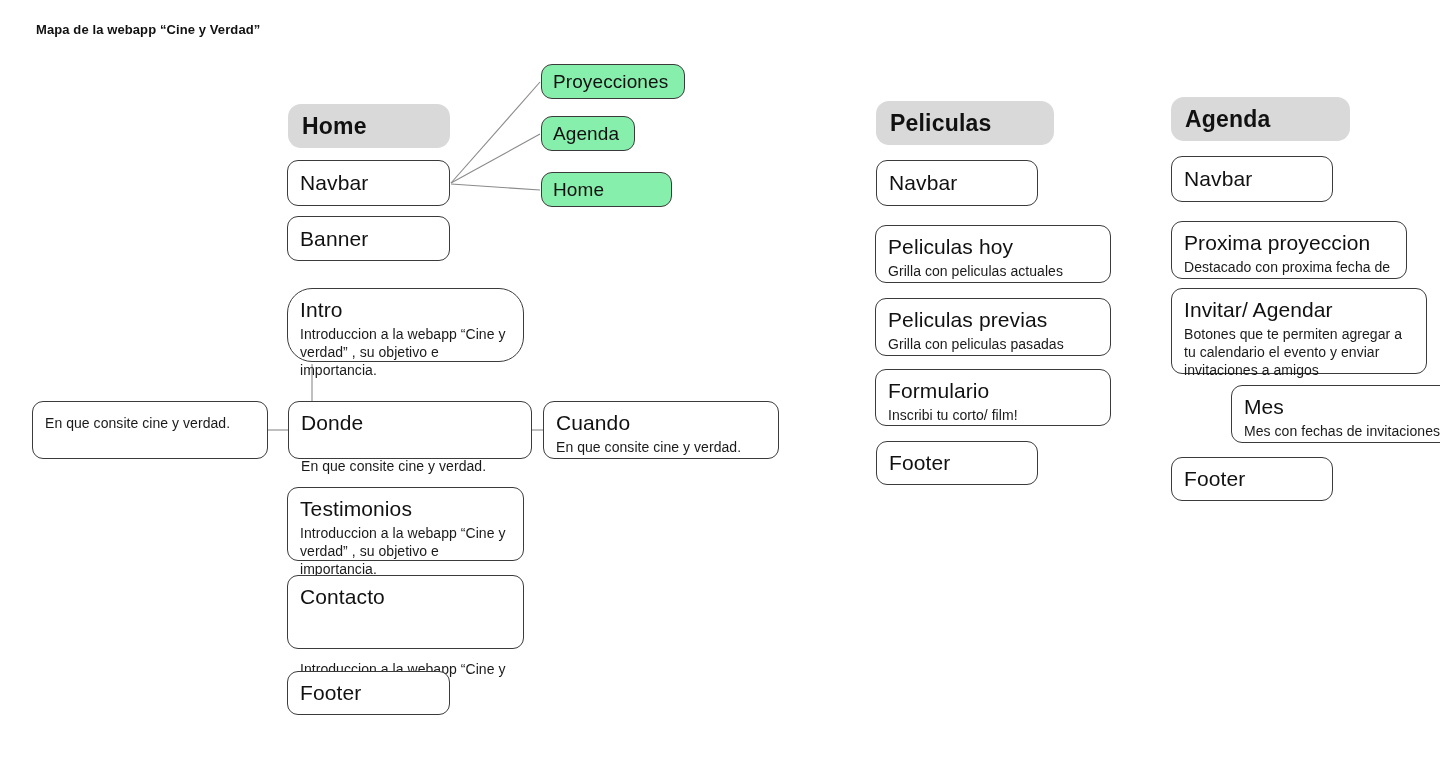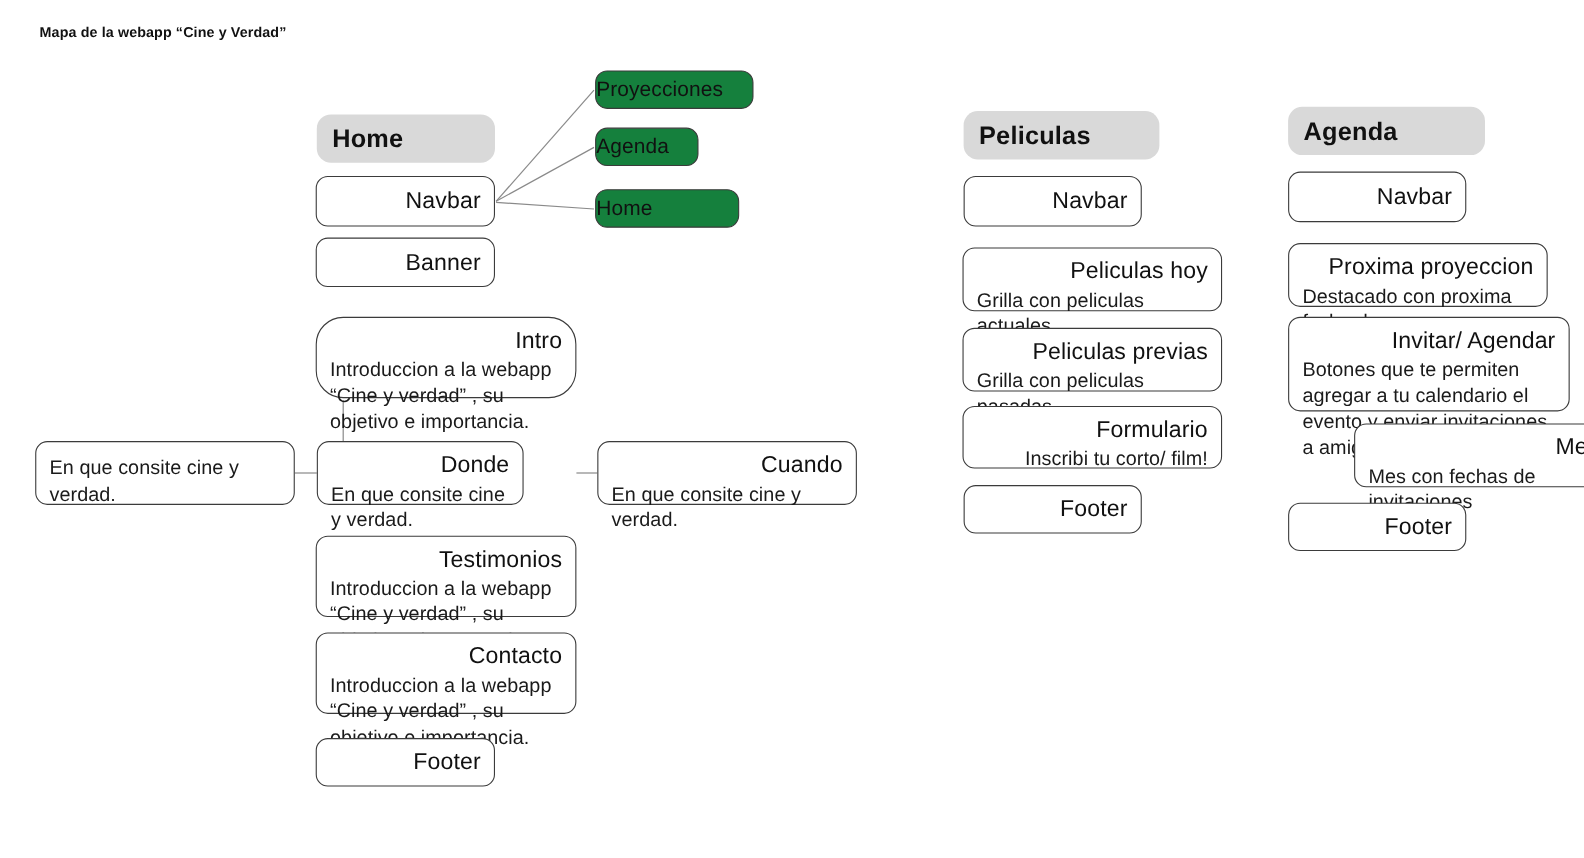--- a/index.html
+++ b/index.html
@@ -54,45 +54,45 @@
     justify-content: center;
   }
   .node .n-title {
     font-size: 21px;
     font-weight: 400;
     line-height: 1.12;
     color: #111111;
     letter-spacing: 0.1px;
   }
   .node .n-desc {
-    font-size: 18px;
+    font-size: 14px;
     line-height: 1.32;
     color: #1a1a1a;
     margin-top: 3px;
     letter-spacing: 0.05px;
   }
   .node.with-desc {
     justify-content: flex-start;
     padding-top: 9px;
   }
   .node.pad {
     padding-left: 12px;
     padding-right: 12px;
-    align-items: flex-end;
   }
 
   
   .pill {
     position: absolute;
     box-sizing: border-box;
     border: 1.4px solid #3b3b3b;
     border-radius: 11px;
-    background: #15803d;
+    background: #86efac;
     display: flex;
     align-items: center;
+    padding-left: 11px;
     font-size: 19px;
     color: #111111;
     letter-spacing: 0.1px;
   }
 
   
   .col-header {
     position: absolute;
     box-sizing: border-box;
     background: #d9d9d9;
@@ -154,36 +154,36 @@
 
   <div class="node pad with-desc" style="left:287px; top:288px; width:237px; height:74px;border-radius:25px;">
     <div class="n-title">Intro</div>
     <div class="n-desc">Introduccion a la webapp “Cine y verdad” , su objetivo e importancia.</div>
   </div>
 
   <div class="node pad with-desc" style="left:32px; top:401px; width:236px; height:58px;">
     <div class="n-desc">En que consite cine y verdad.</div>
   </div>
 
-  <div class="node pad with-desc" style="left:288px; top:401px; width:188px; height:58px;">
+  <div class="node pad with-desc" style="left:288px; top:401px; width:244px; height:58px;gap:19px;">
     <div class="n-title">Donde</div>
     <div class="n-desc">En que consite cine y verdad.</div>
   </div>
 
   <div class="node pad with-desc" style="left:543px; top:401px; width:236px; height:58px;">
     <div class="n-title">Cuando</div>
     <div class="n-desc">En que consite cine y verdad.</div>
   </div>
 
   <div class="node pad with-desc" style="left:287px; top:487px; width:237px; height:74px;">
     <div class="n-title">Testimonios</div>
     <div class="n-desc">Introduccion a la webapp “Cine y verdad” , su objetivo e importancia.</div>
   </div>
 
-  <div class="node pad with-desc" style="left:287px; top:575px; width:237px; height:74px;">
+  <div class="node pad with-desc" style="left:287px; top:575px; width:237px; height:74px;gap:48px;">
     <div class="n-title">Contacto</div>
     <div class="n-desc">Introduccion a la webapp “Cine y verdad” , su objetivo e importancia.</div>
   </div>
 
   <div class="node pad" style="left:287px; top:671px; width:163px; height:44px;">
     <div class="n-title">Footer</div>
   </div>
 
   <div class="col-header" style="left:876px; top:101px; width:178px; height:44px;">
     <span>Peliculas</span>

